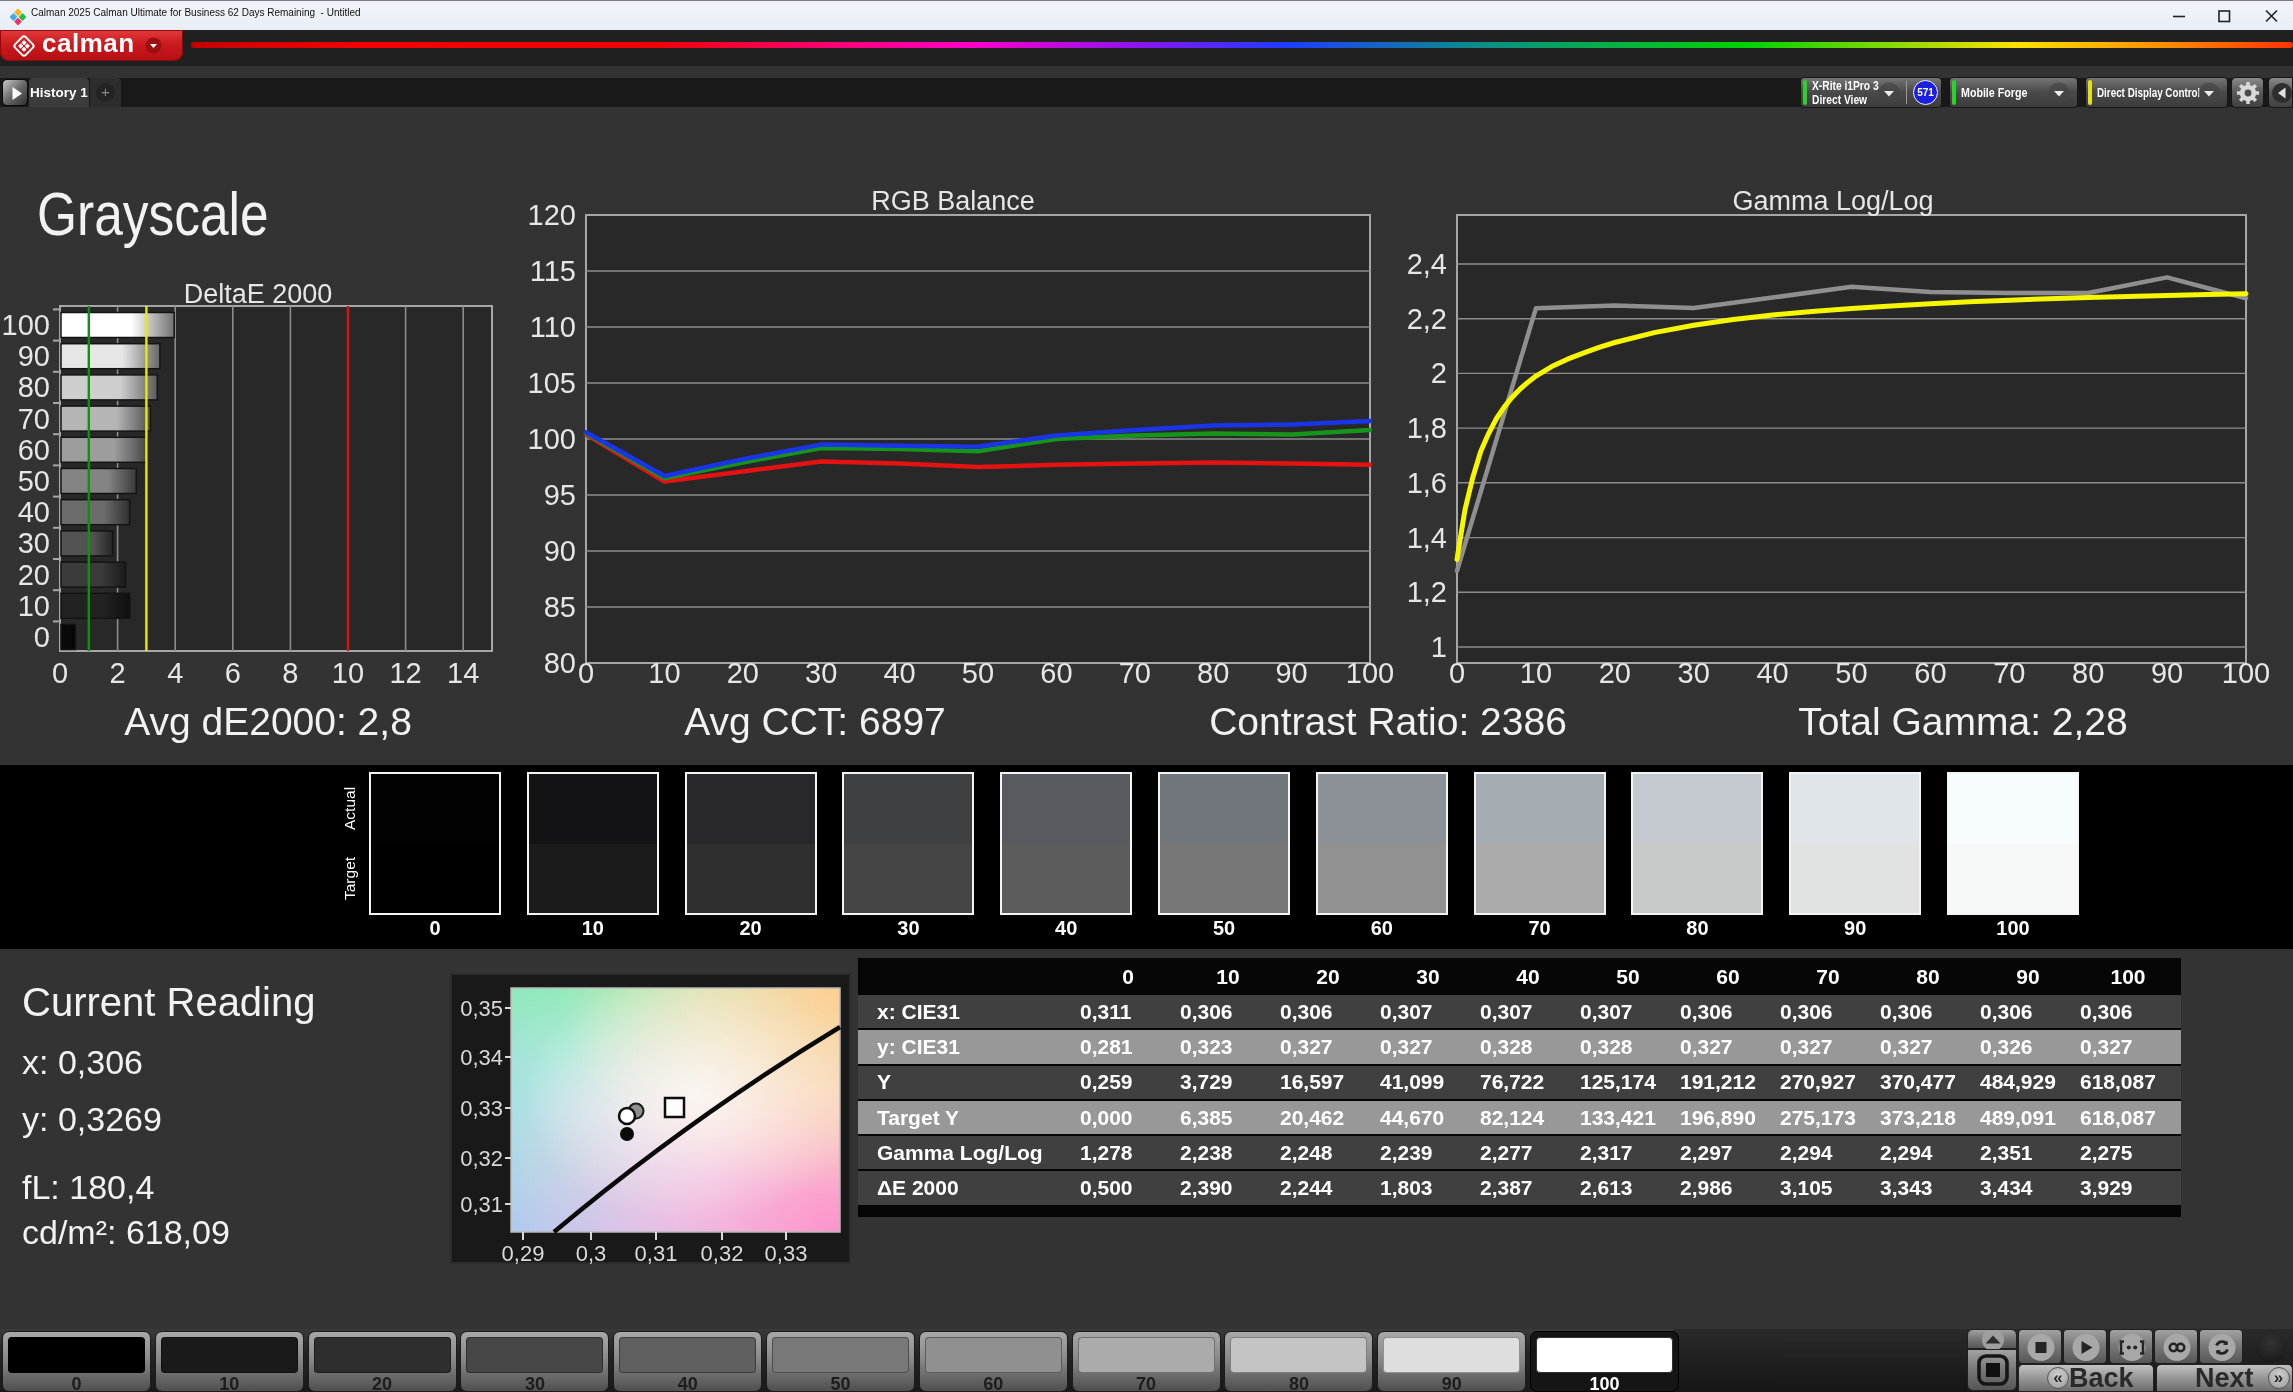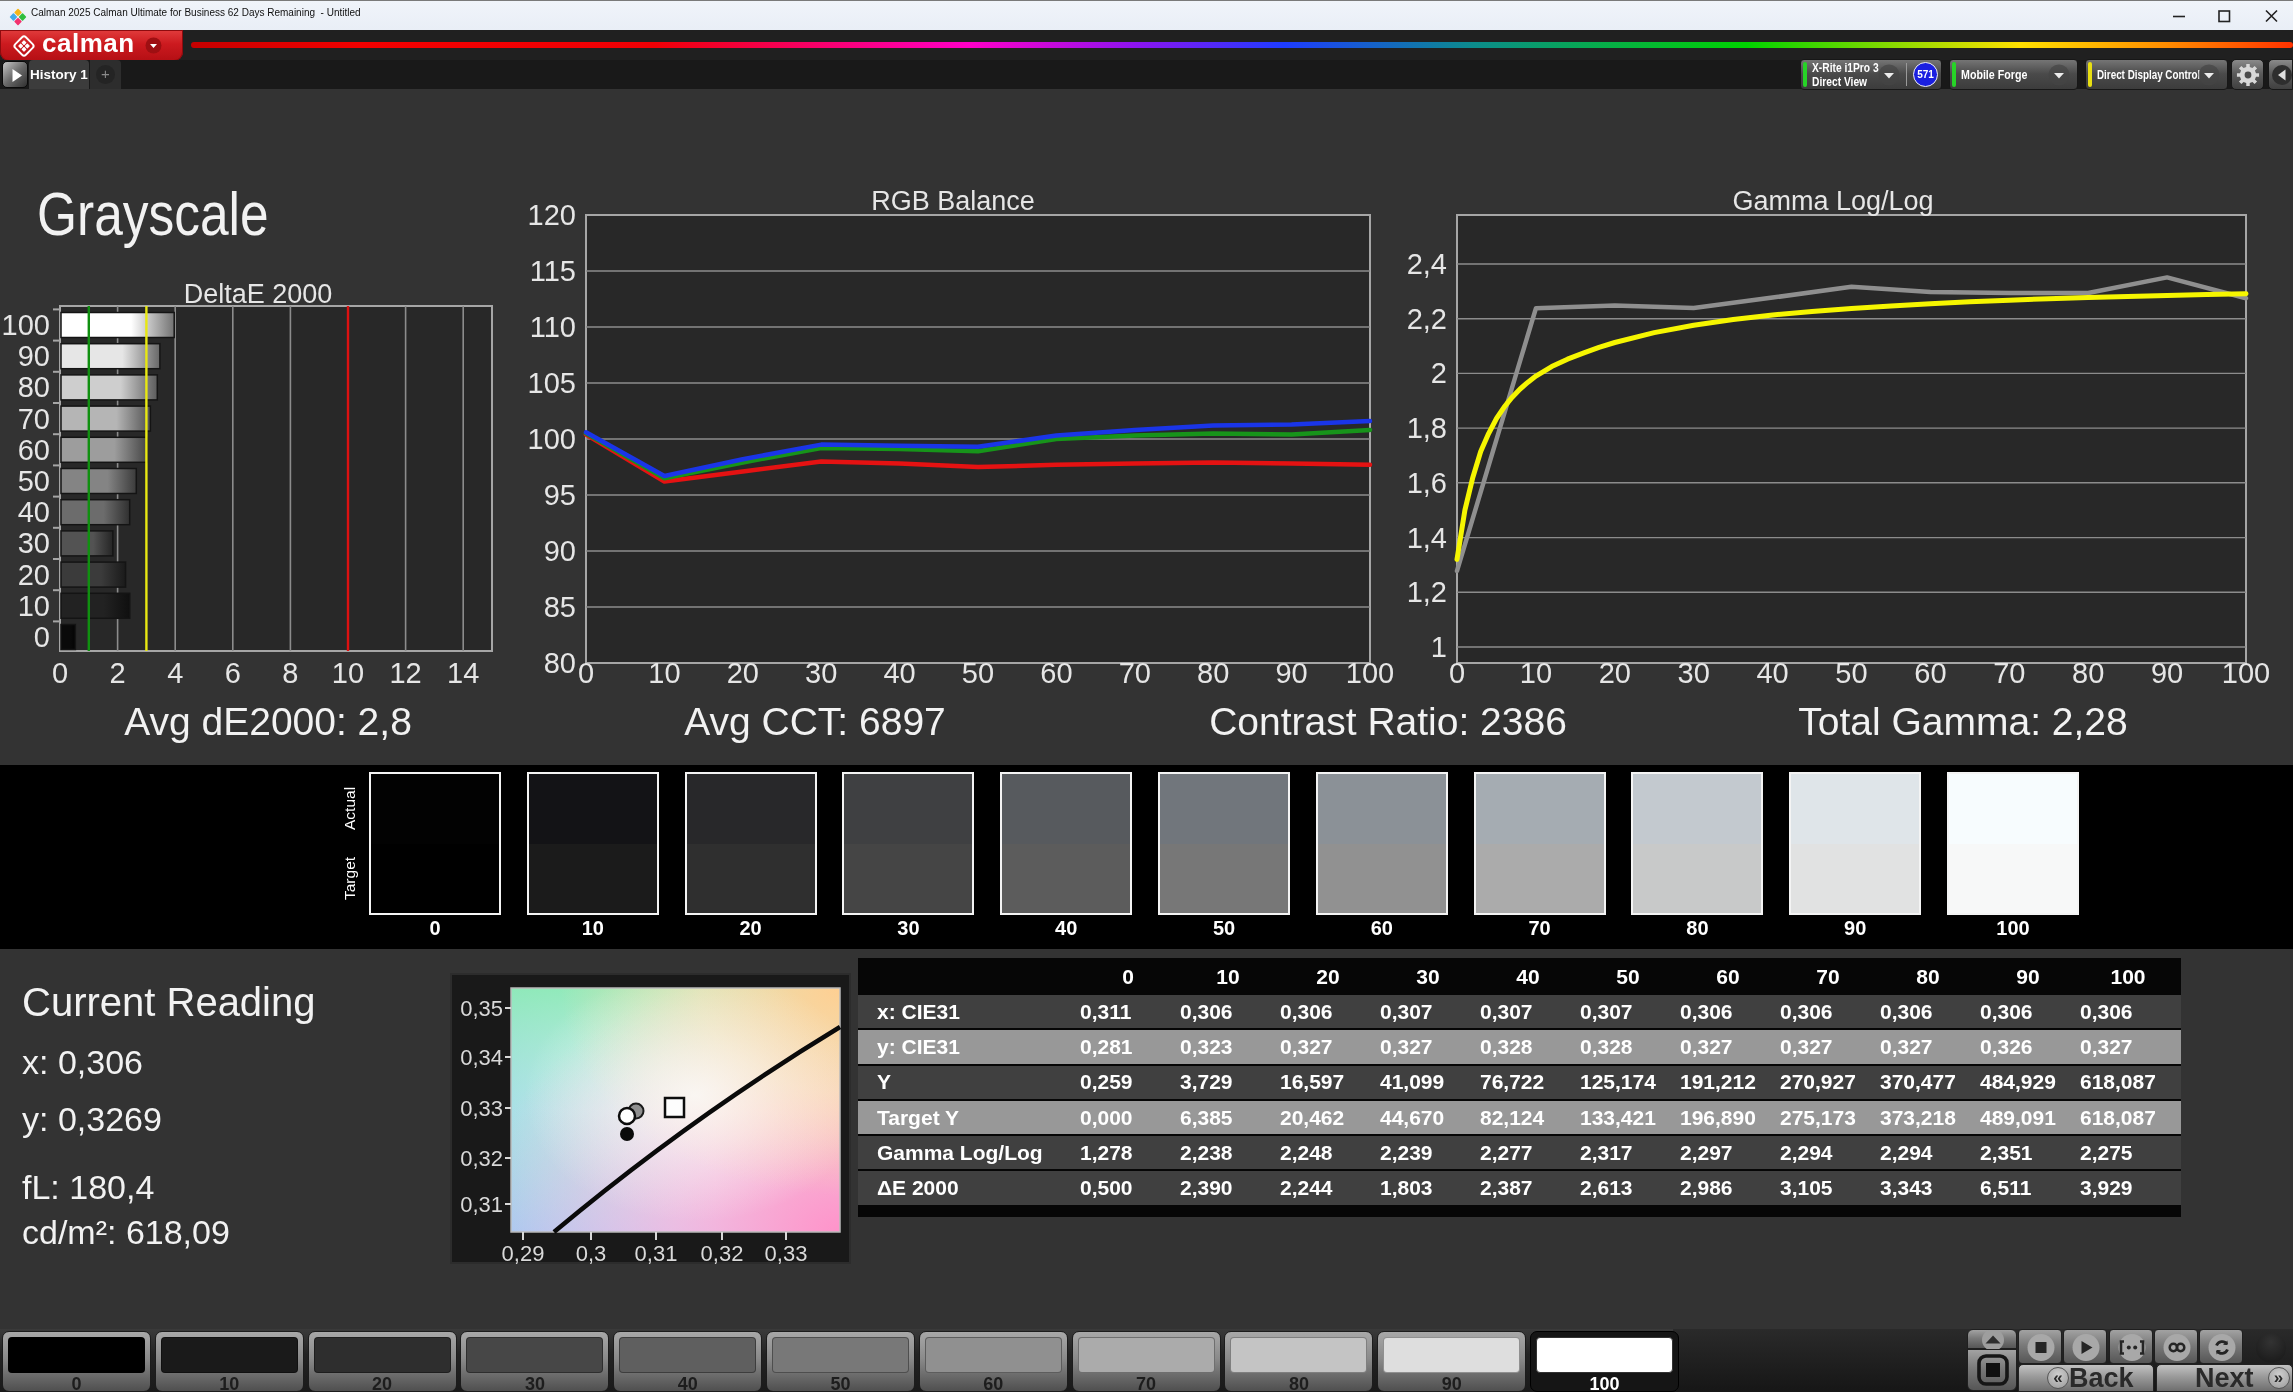--- a/index.html
+++ b/index.html
@@ -13,21 +13,21 @@
 .winbtns { position:absolute; right:0; top:0; }
 #menuband { position:absolute; left:0; top:30px; width:2293px; height:36px; background:#202020; }
 #calmanbtn { position:absolute; left:0px; top:0px; width:183px; height:31px; border-radius:0 0 9px 9px;
   background:linear-gradient(#e13c3c,#cc1a1f 45%,#b40f14); display:flex; align-items:center; box-shadow:inset 0 0 0 1px #8e0b0e; }
 #calmanbtn svg { width:24px; height:24px; }
 #calmantxt { color:#fff; font-size:26px; font-weight:700; letter-spacing:0.5px; margin-left:4px; margin-top:-4px; }
 #calmandrop { margin-left:10px; width:17px; height:17px; }
 #calmandrop svg { width:17px; height:17px; }
 #rainbow { position:absolute; left:191px; top:12px; width:2102px; height:6px; border-radius:3px;
   background:linear-gradient(90deg,#c40000 0%,#f20000 8%,#ef0005 22%,#ff00c8 37%,#8c14f0 45%,#1e3cff 52%,#0c8c8c 61%,#00d200 74%,#ffe000 87%,#ff8c00 94%,#ff3200 100%); }
-#tabband { position:absolute; left:0; top:60px; width:2293px; height:29px; background:#191919; }
+#tabband { position:absolute; left:0; top:78px; width:2293px; height:29px; background:#191919; }
 #tbplay { position:absolute; left:2px; top:1px; width:26px; height:27px; border-radius:5px;
   background:linear-gradient(135deg,#c8c8c8,#6a6a6a 50%,#2f2f2f); border:1px solid #0a0a0a; }
 #tab1 { position:absolute; left:29px; top:0; width:60px; height:29px; background:#3c3c3c; border-radius:4px 4px 0 0;
   color:#fff; font-size:13.5px; font-weight:700; text-align:center; line-height:29px; }
 #tabplus { position:absolute; left:90px; top:0; width:31px; height:29px; background:#2d2d2d; border-radius:0 4px 0 0; }
 #tabplus span { position:absolute; left:6px; top:5px; width:19px; height:19px; border-radius:50%; background:#242424;
   color:#8a8a8a; font-size:15px; text-align:center; line-height:18px; }
 .dd { position:absolute; top:-1px; height:31px; border-radius:4px; background:linear-gradient(#757575,#4a4a4a 48%,#3c3c3c);
   border:1px solid #171717; }
 .ddbar { position:absolute; left:2px; top:2px; bottom:2px; width:4px; border-radius:2px; }
@@ -558,21 +558,21 @@
       <div class="tlabel">ΔE 2000</div>
       <div class="tc">0,500</div>
       <div class="tc">2,390</div>
       <div class="tc">2,244</div>
       <div class="tc">1,803</div>
       <div class="tc">2,387</div>
       <div class="tc">2,613</div>
       <div class="tc">2,986</div>
       <div class="tc">3,105</div>
       <div class="tc">3,343</div>
-      <div class="tc">6,511</div>
+      <div class="tc">3,434</div>
       <div class="tc">3,929</div>
     </div>
 </div>
 <div id="bottombar">
 <div style="position:absolute;left:1673px;top:0;width:620px;height:63px;background:linear-gradient(#2a2a2a,#161616);"></div>
 <div class="bbtn" style="left:2px;">
       <div class="bbsw" style="background:#000000"></div>
       <div class="bblab">0</div>
     </div>
 <div class="bbtn" style="left:154.8px;">

